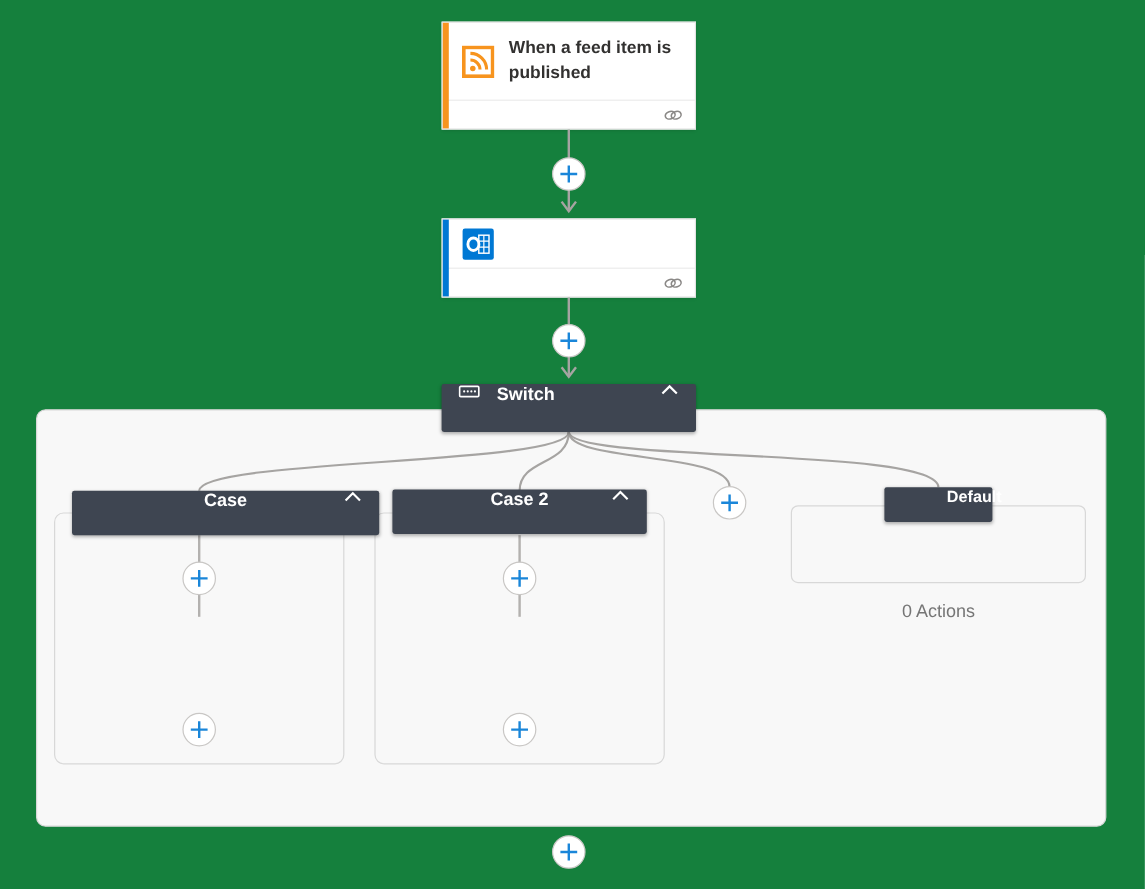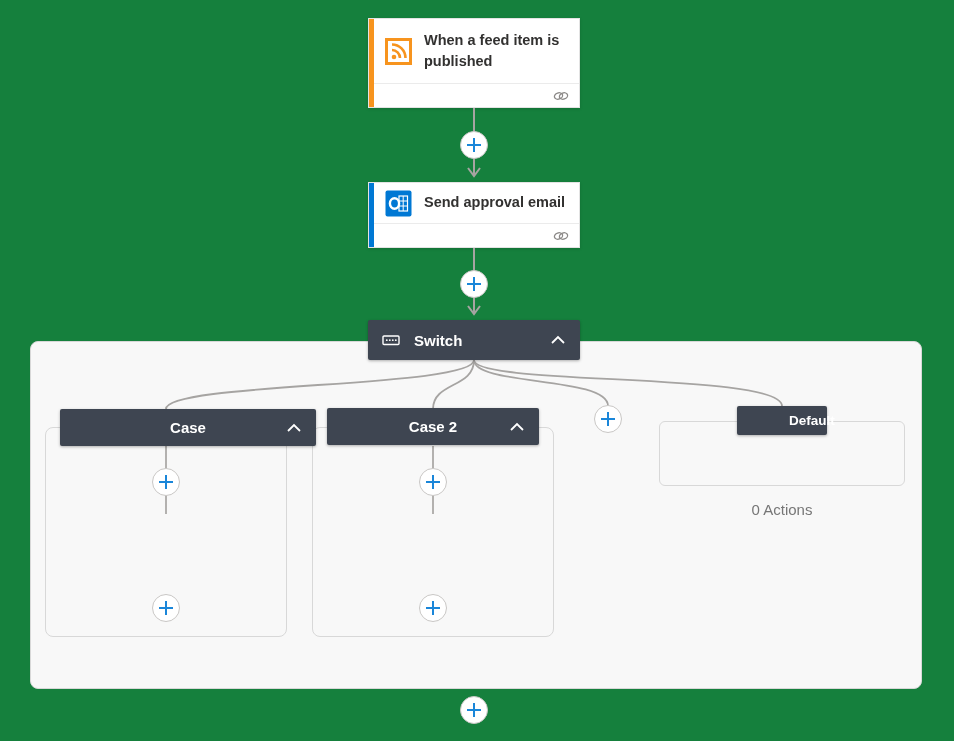--- a/index.html
+++ b/index.html
@@ -21,21 +21,21 @@
   .card .footer {
     height:24px; border-top:1px solid #ebebeb;
     display:flex; align-items:center; justify-content:flex-end; padding-right:10px;
   }
   .conn-icon { width:27px; height:27px; flex:0 0 27px; }
 
   
   .scope-header {
     position:absolute; background:#3e4551; color:#ffffff;
     box-shadow:0 1px 3px rgba(0,0,0,.3); border-radius:2px;
-    display:flex; align-items:center; z-index:5;
+    display:flex; z-index:5;
   }
   .scope-header .label { font-size:15px; font-weight:700; }
 
   
   .scope-box {
     position:absolute; background:#f8f8f8;
     border:1px solid #d8d8d8; border-radius:8px; z-index:1;
   }
   .empty-text {
     position:absolute; width:100%; text-align:center;
@@ -92,21 +92,20 @@
     <span class="accent blue"></span>
     <div class="body">
       <svg class="conn-icon" viewBox="0 0 27 27">
         <rect x="0.5" y="0.5" width="26" height="26" rx="2" fill="#0078d4"></rect>
         <rect x="14" y="6" width="8.5" height="15" fill="none" stroke="#ffffff" stroke-width="1.2"></rect>
         <line x1="14" y1="11" x2="22.5" y2="11" stroke="#ffffff" stroke-width="1"></line>
         <line x1="14" y1="16" x2="22.5" y2="16" stroke="#ffffff" stroke-width="1"></line>
         <line x1="18.2" y1="6" x2="18.2" y2="21" stroke="#ffffff" stroke-width="1"></line>
         <ellipse cx="9.5" cy="13.5" rx="4.6" ry="5.2" fill="none" stroke="#ffffff" stroke-width="2.4"></ellipse>
       </svg>
-      <div class="title">Send approval email</div>
     </div>
     <div class="footer">
       <svg width="16" height="12" viewBox="0 0 16 12">
         <ellipse cx="5.5" cy="6" rx="4.2" ry="3.1" fill="none" stroke="#8a8886" stroke-width="1.3" transform="rotate(-18 5.5 6)"></ellipse>
         <ellipse cx="10.5" cy="6" rx="4.2" ry="3.1" fill="none" stroke="#8a8886" stroke-width="1.3" transform="rotate(-18 10.5 6)"></ellipse>
       </svg>
     </div>
   </div>
 
   <svg class="connector" style="left:465px; top:248px;" width="18" height="72">

